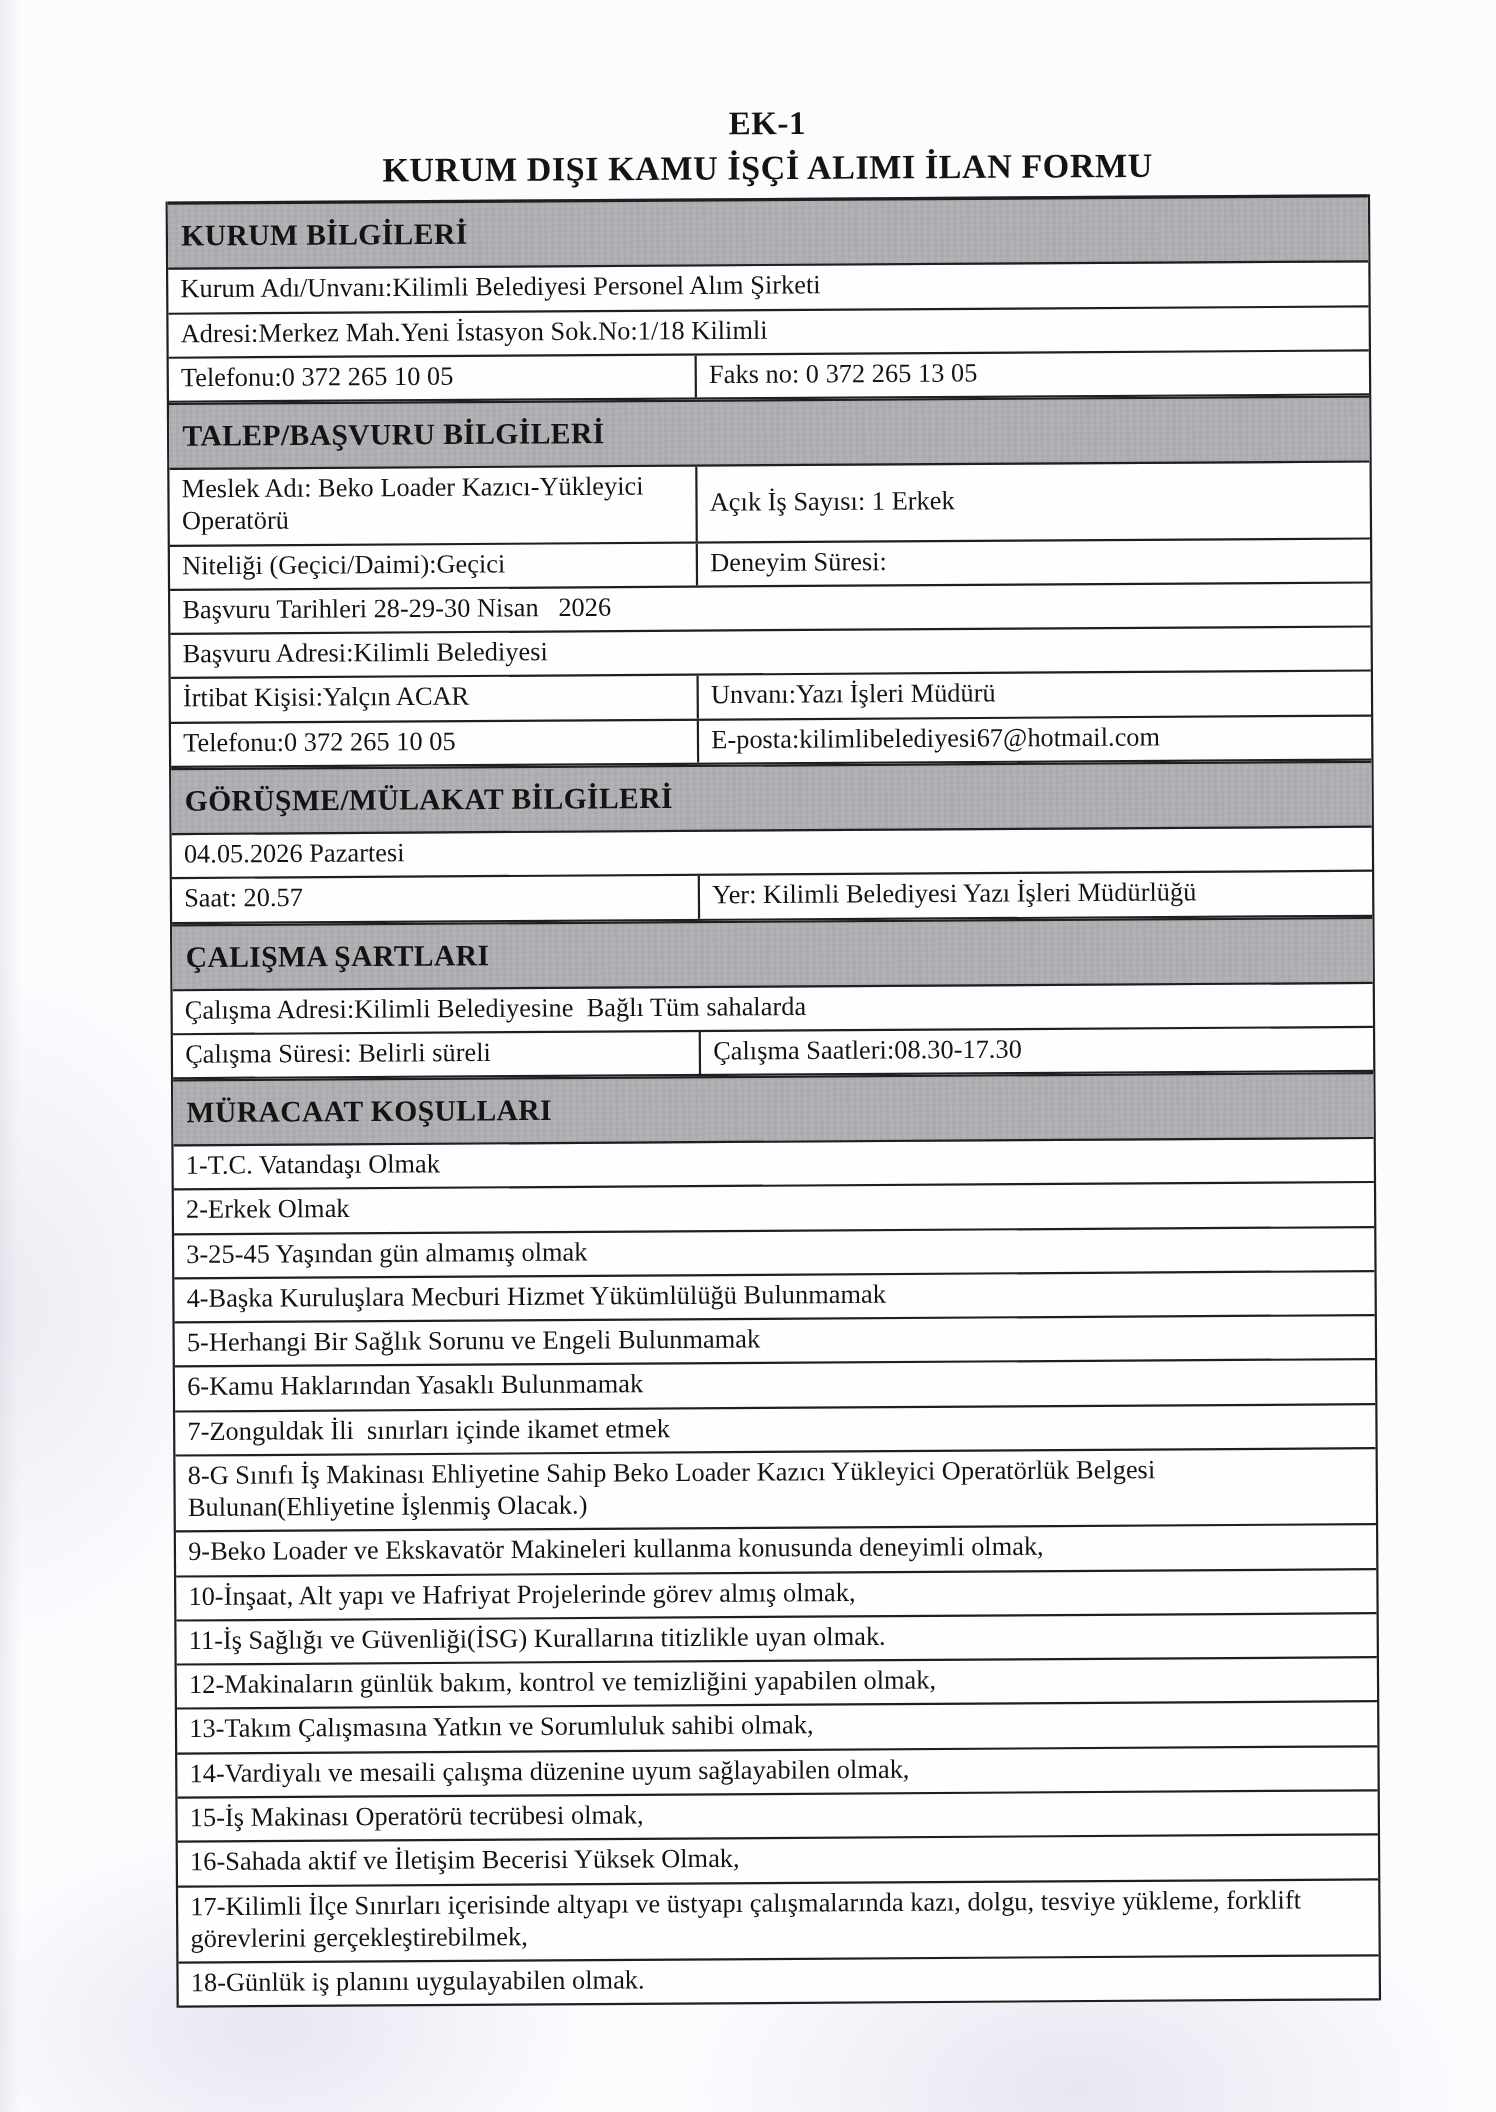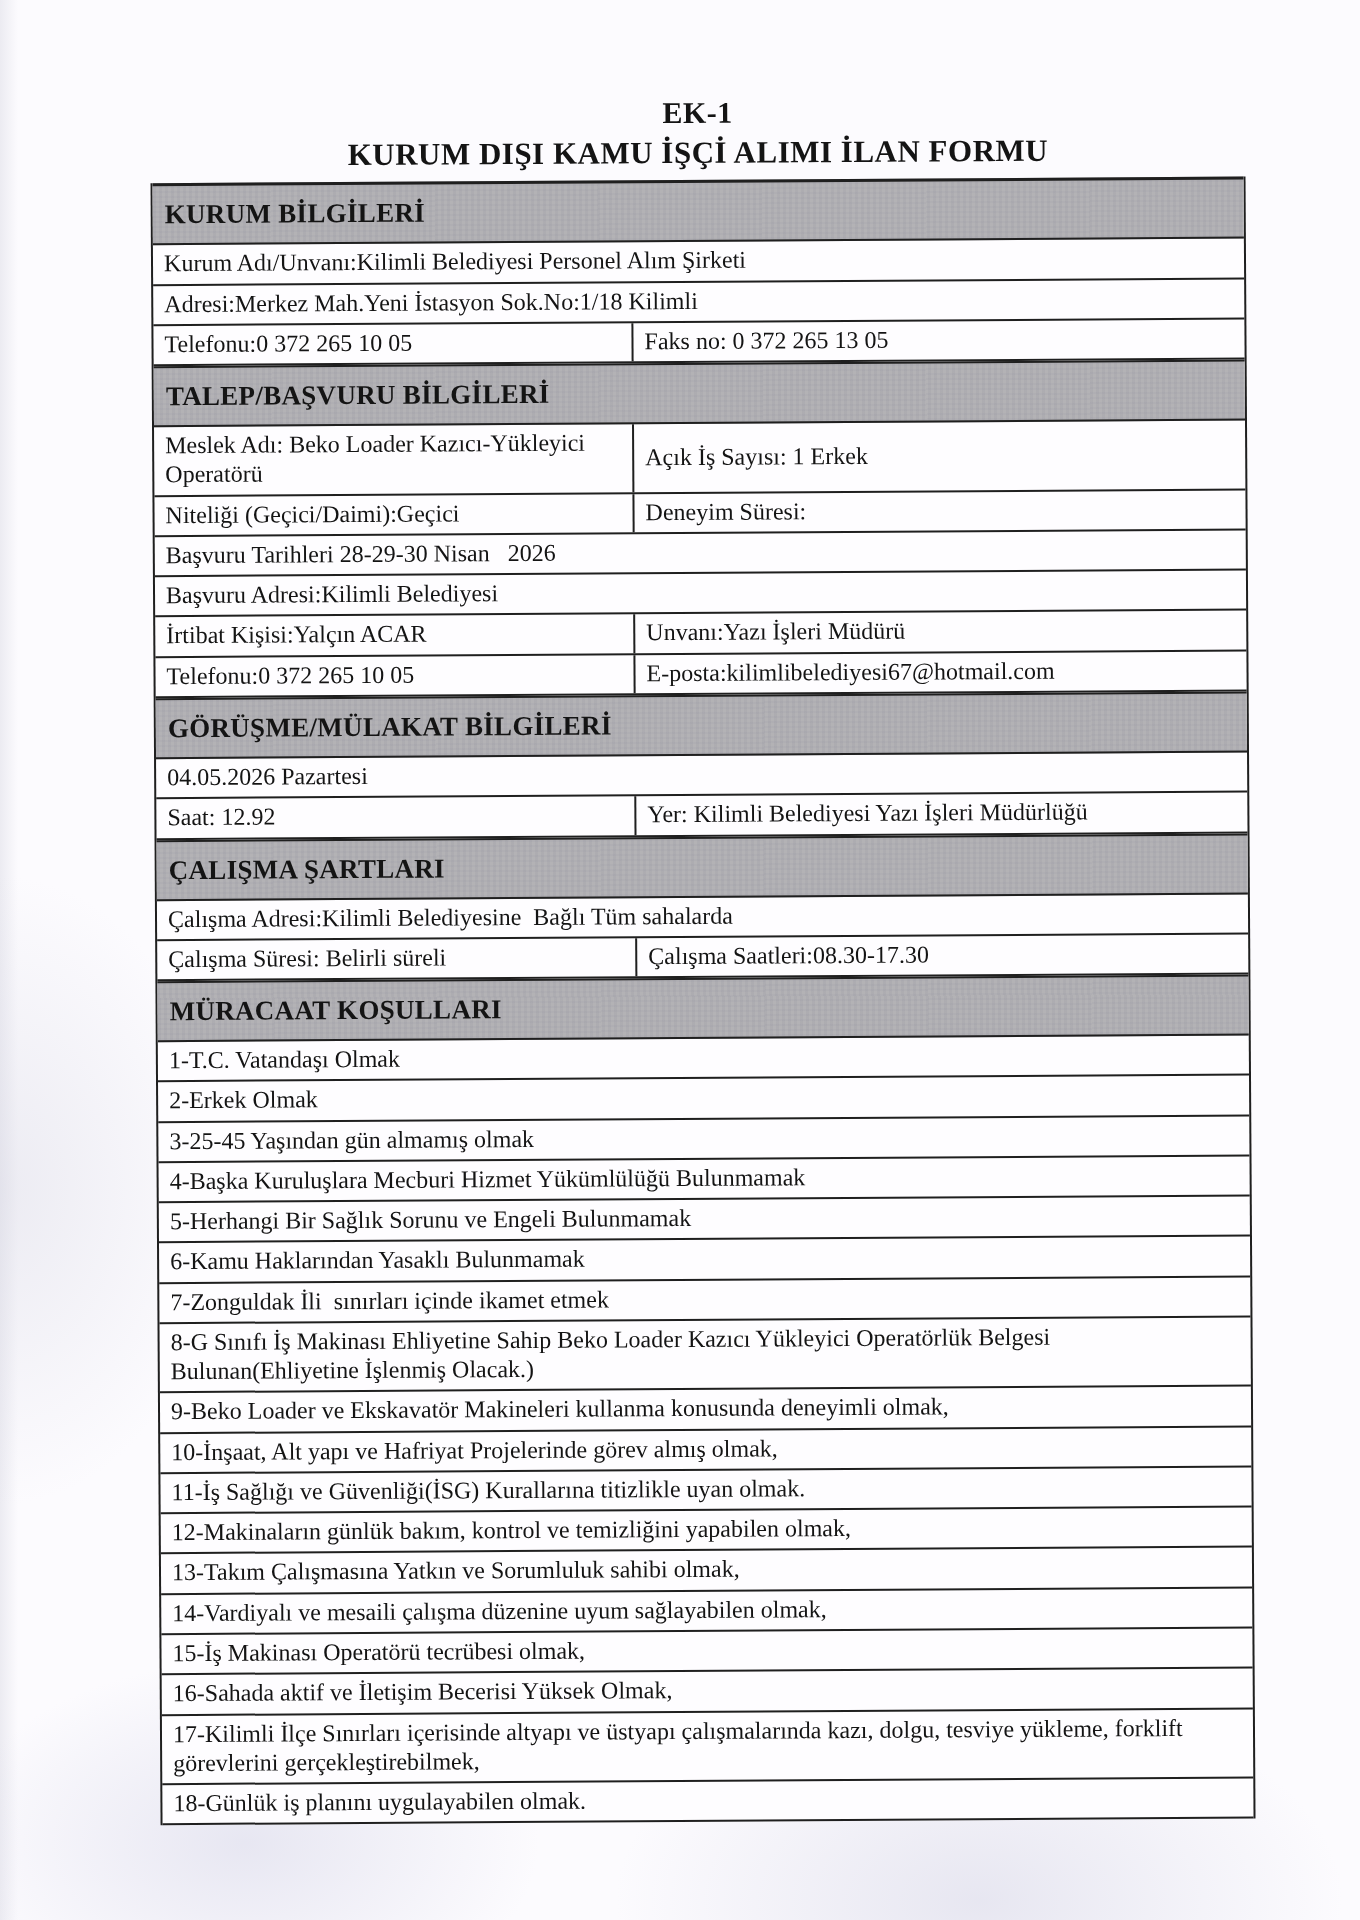--- a/index.html
+++ b/index.html
@@ -135,21 +135,21 @@
       </div>
       <div class="row">
         <div class="cell cell-left"><span>Telefonu:0 372 265 10 05</span></div>
         <div class="cell cell-right"><span>E-posta:kilimlibelediyesi67@hotmail.com</span></div>
       </div>
       <div class="section-header">GÖRÜŞME/MÜLAKAT BİLGİLERİ</div>
       <div class="row">
         <div class="cell cell-full"><span>04.05.2026 Pazartesi</span></div>
       </div>
       <div class="row">
-        <div class="cell cell-left"><span>Saat: 12.92</span></div>
+        <div class="cell cell-left"><span>Saat: 20.57</span></div>
         <div class="cell cell-right"><span>Yer: Kilimli Belediyesi Yazı İşleri Müdürlüğü</span></div>
       </div>
       <div class="section-header">ÇALIŞMA ŞARTLARI</div>
       <div class="row">
         <div class="cell cell-full"><span>Çalışma Adresi:Kilimli Belediyesine  Bağlı Tüm sahalarda</span></div>
       </div>
       <div class="row">
         <div class="cell cell-left"><span>Çalışma Süresi: Belirli süreli</span></div>
         <div class="cell cell-right"><span>Çalışma Saatleri:08.30-17.30</span></div>
       </div>

